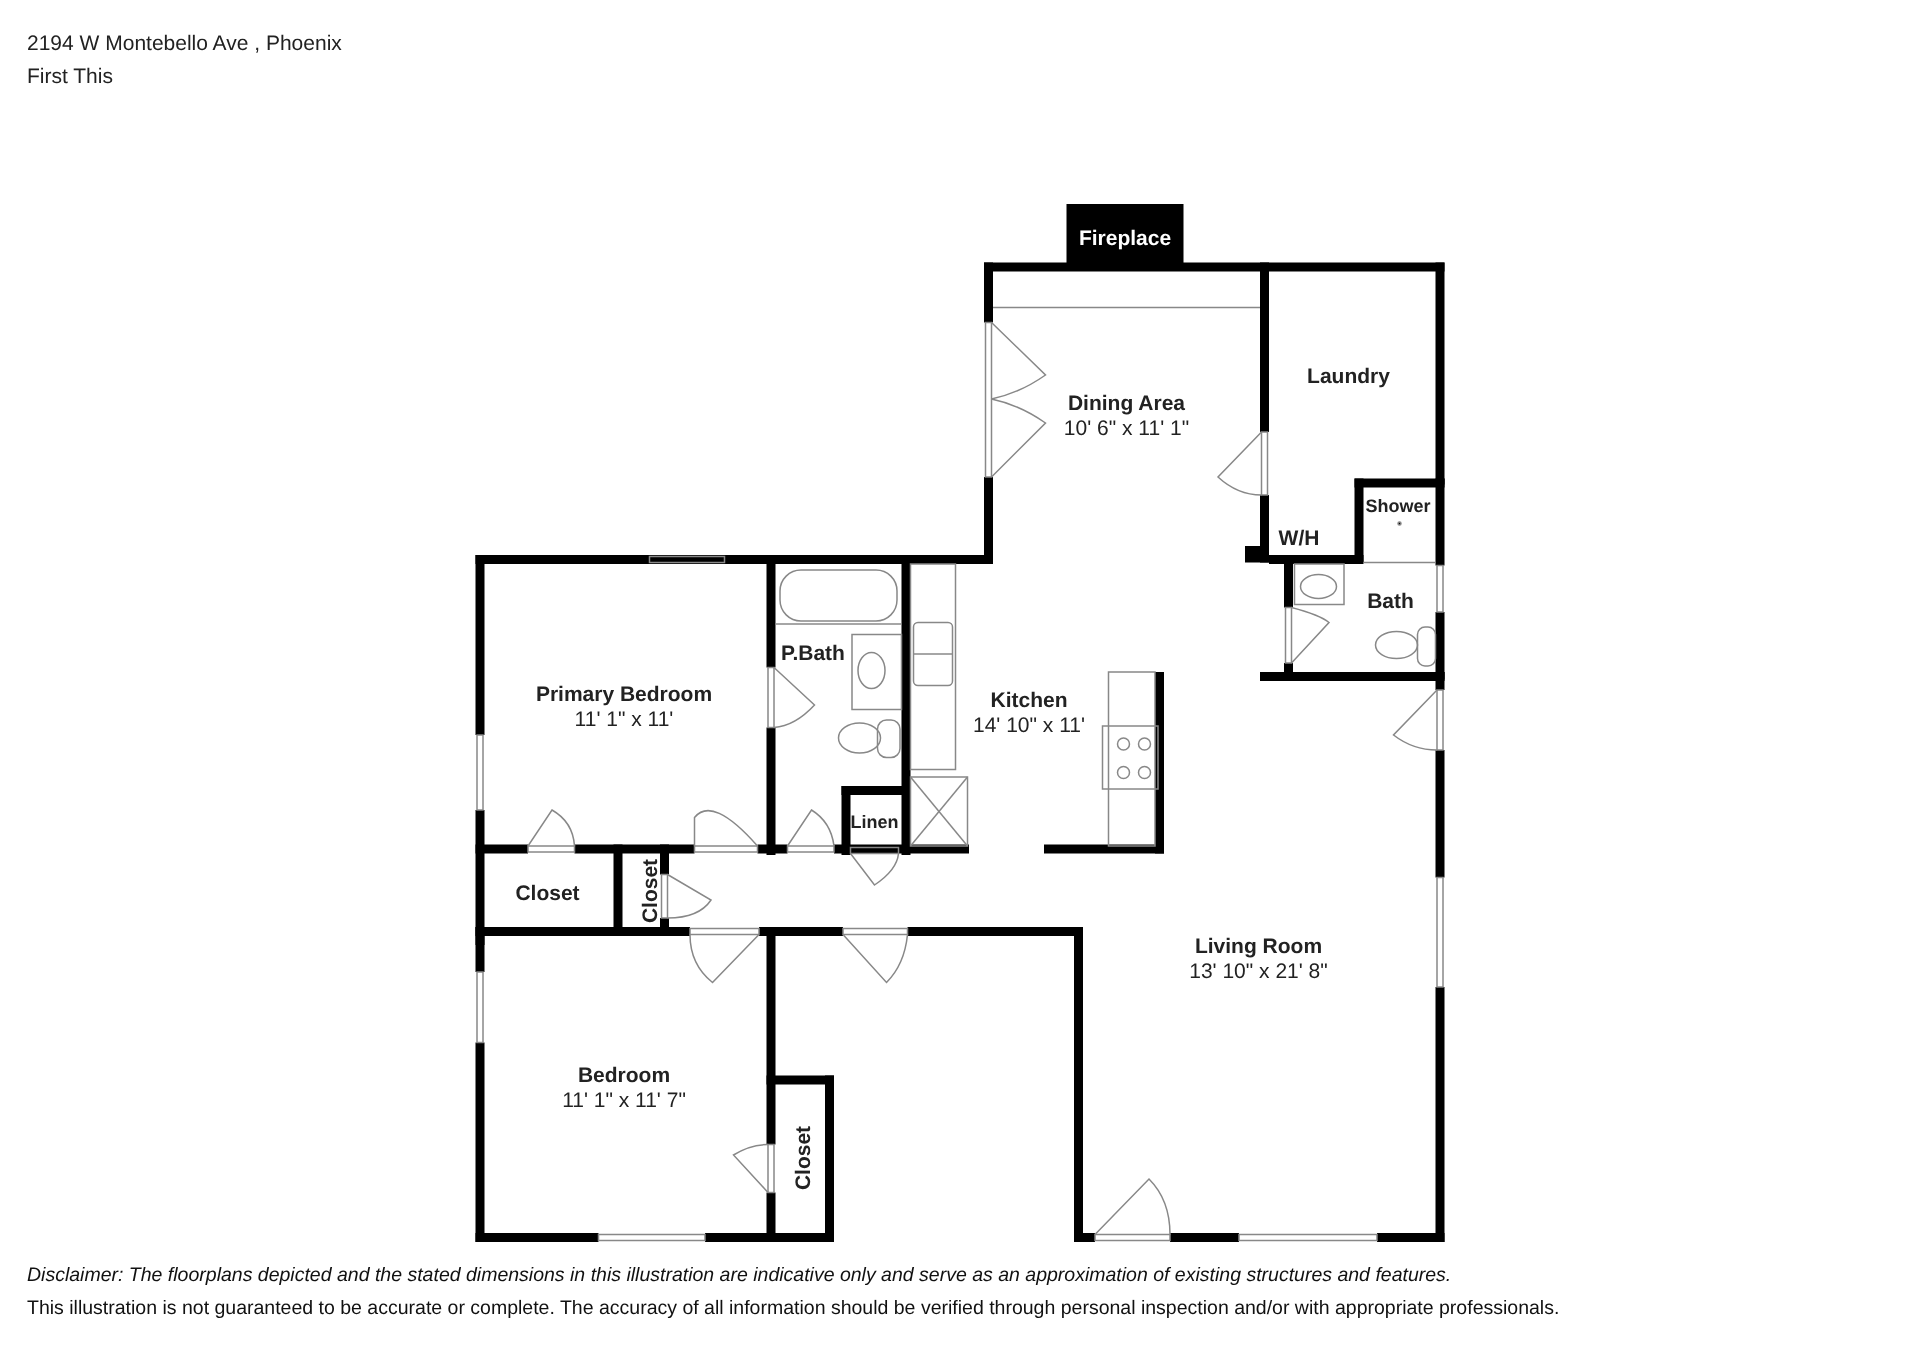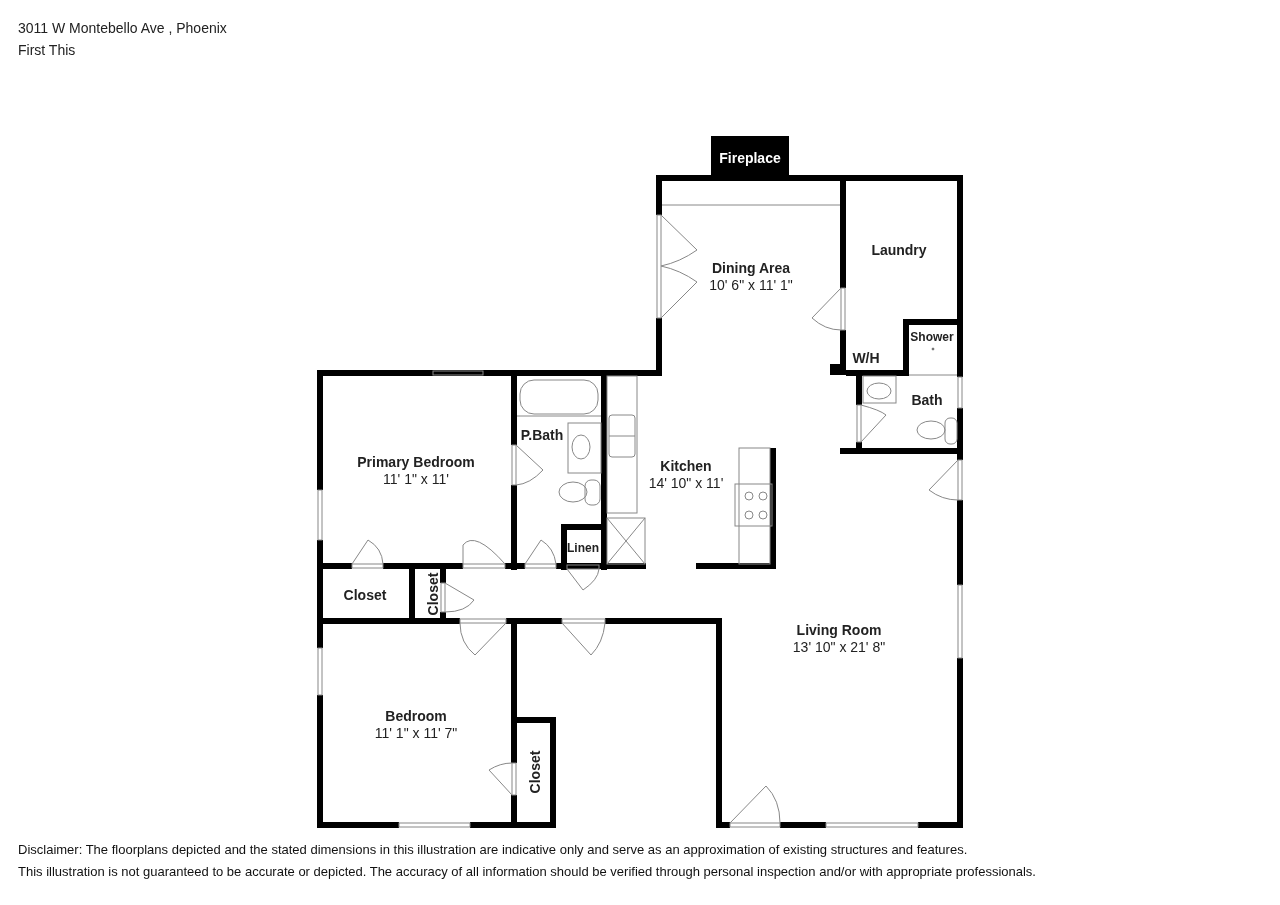--- a/index.html
+++ b/index.html
@@ -7,21 +7,21 @@
   .hdr { position:absolute; left:18px; font-size:14px; color:#222; }
   .disc { position:absolute; left:18px; font-size:13px; color:#111; white-space:nowrap; }
   svg { position:absolute; left:0; top:0; }
   .lbl { font-family:"Liberation Sans", sans-serif; font-weight:bold; font-size:14px; fill:#222; text-anchor:middle; }
   .dim { font-family:"Liberation Sans", sans-serif; font-size:14px; fill:#222; text-anchor:middle; }
   .small { font-size:12px; }
 </style>
 </head>
 <body>
 
-<div class="hdr" style="top:20px;">3011 W Montebello Ave , Phoenix</div>
+<div class="hdr" style="top:20px;">2194 W Montebello Ave , Phoenix</div>
 <div class="hdr" style="top:42px;">First This</div>
 
 <svg width="1280" height="905" viewBox="0 0 1280 905">
   <g fill="#000">
 
     <rect x="711" y="136" width="78" height="42"></rect>
 
     <rect x="656" y="175" width="307" height="6"></rect>
 
     <rect x="656" y="175" width="6" height="40"></rect>
@@ -196,14 +196,14 @@
   <text x="583" y="552" class="lbl small">Linen</text>
   <text x="365" y="600" class="lbl">Closet</text>
   <text x="0" y="0" class="lbl" transform="translate(433,594) rotate(-90)" dy="5">Closet</text>
   <text x="416" y="721" class="lbl">Bedroom</text>
   <text x="416" y="738" class="dim">11' 1" x 11' 7"</text>
   <text x="0" y="0" class="lbl" transform="translate(535,772) rotate(-90)" dy="5">Closet</text>
   <text x="839" y="635" class="lbl">Living Room</text>
   <text x="839" y="652" class="dim">13' 10" x 21' 8"</text>
 </svg>
 
-<div class="disc" style="top:842px;">Disclaimer: The floorplans depicted and the stated dimensions in this illustration are indicative only and serve as an approximation of existing structures and features.</div>
-<div class="disc" style="top:864px;">This illustration is not guaranteed to be accurate or depicted. The accuracy of all information should be verified through personal inspection and/or with appropriate professionals.</div>
+<div class="disc" style="top:842px;font-style:italic;">Disclaimer: The floorplans depicted and the stated dimensions in this illustration are indicative only and serve as an approximation of existing structures and features.</div>
+<div class="disc" style="top:864px;">This illustration is not guaranteed to be accurate or complete. The accuracy of all information should be verified through personal inspection and/or with appropriate professionals.</div>
 
 </body></html>

